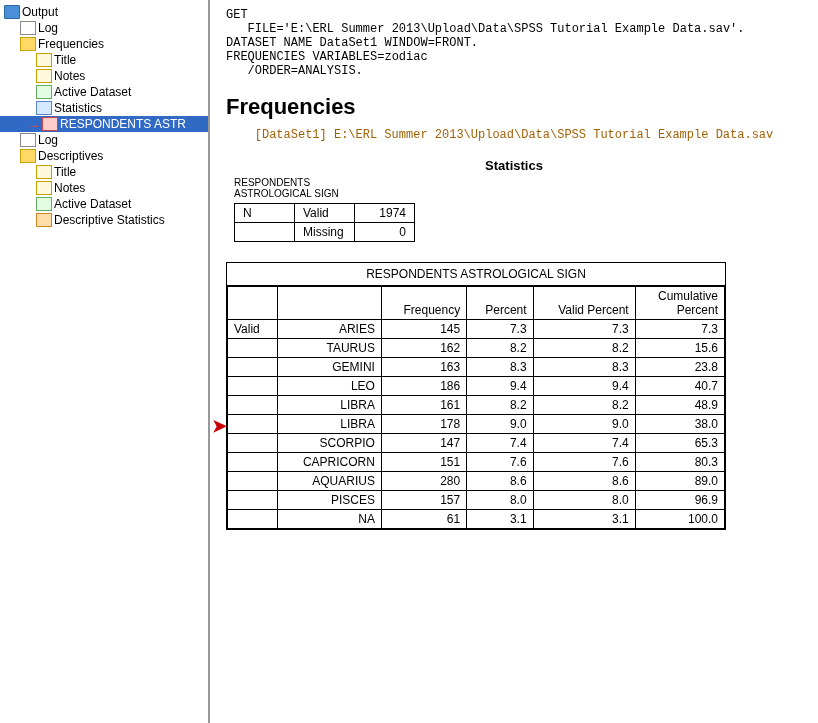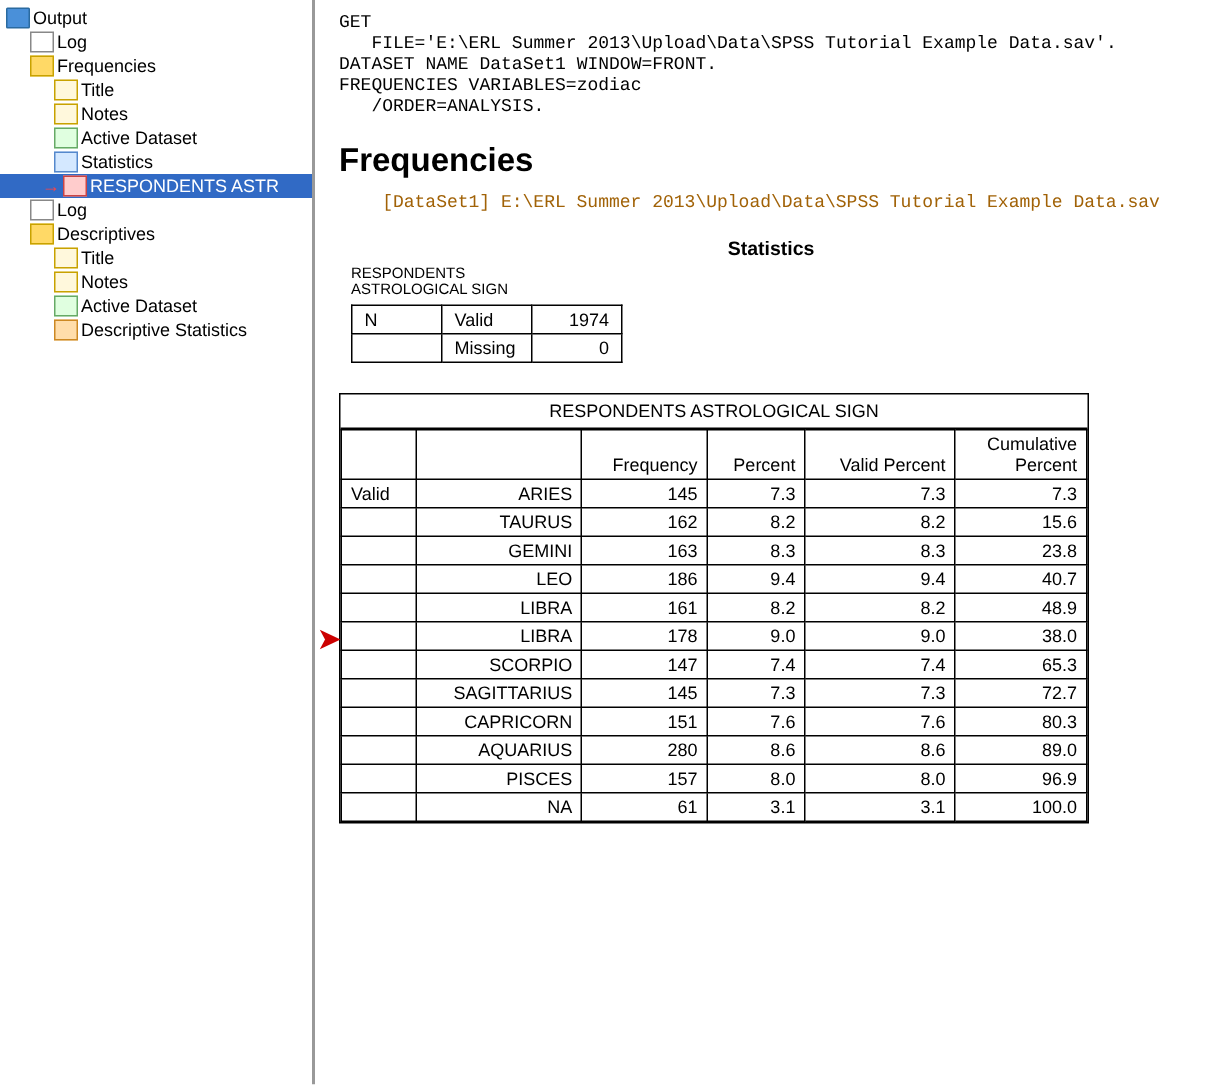--- a/index.html
+++ b/index.html
@@ -335,28 +335,20 @@
             <tr>
               <td class="row-header"></td>
               <td class="label-cell">SCORPIO</td>
               <td>147</td>
               <td>7.4</td>
               <td>7.4</td>
               <td>65.3</td>
             </tr>
             <tr>
               <td class="row-header"></td>
-              <td class="label-cell">SAGITTARIUS</td>
-              <td>145</td>
-              <td>7.3</td>
-              <td>7.3</td>
-              <td>72.7</td>
-            </tr>
-            <tr>
-              <td class="row-header"></td>
               <td class="label-cell">CAPRICORN</td>
               <td>151</td>
               <td>7.6</td>
               <td>7.6</td>
               <td>80.3</td>
             </tr>
             <tr>
               <td class="row-header"></td>
               <td class="label-cell">AQUARIUS</td>
               <td>280</td>

